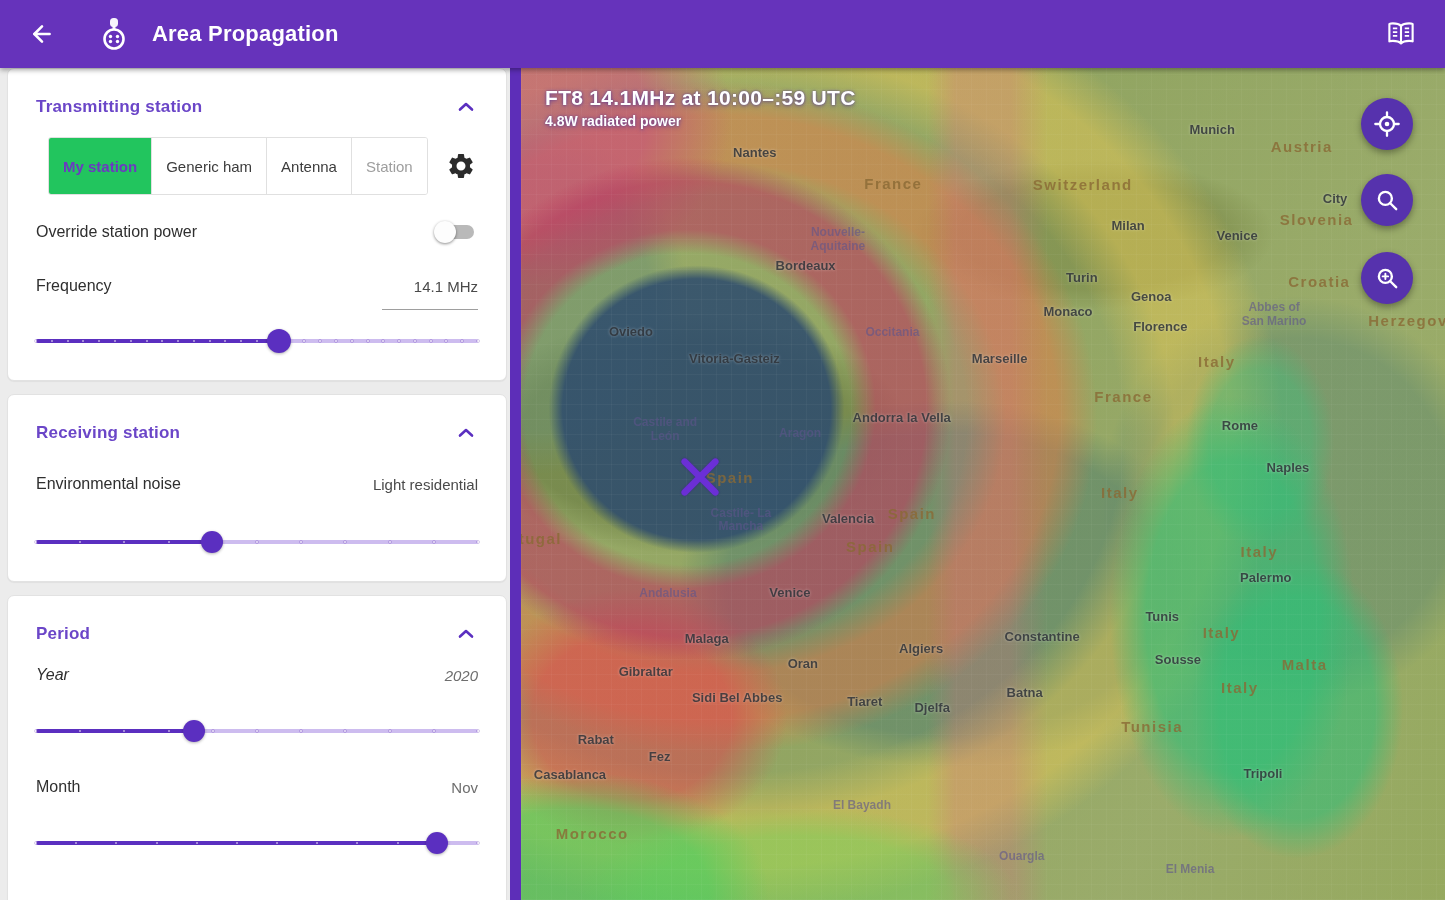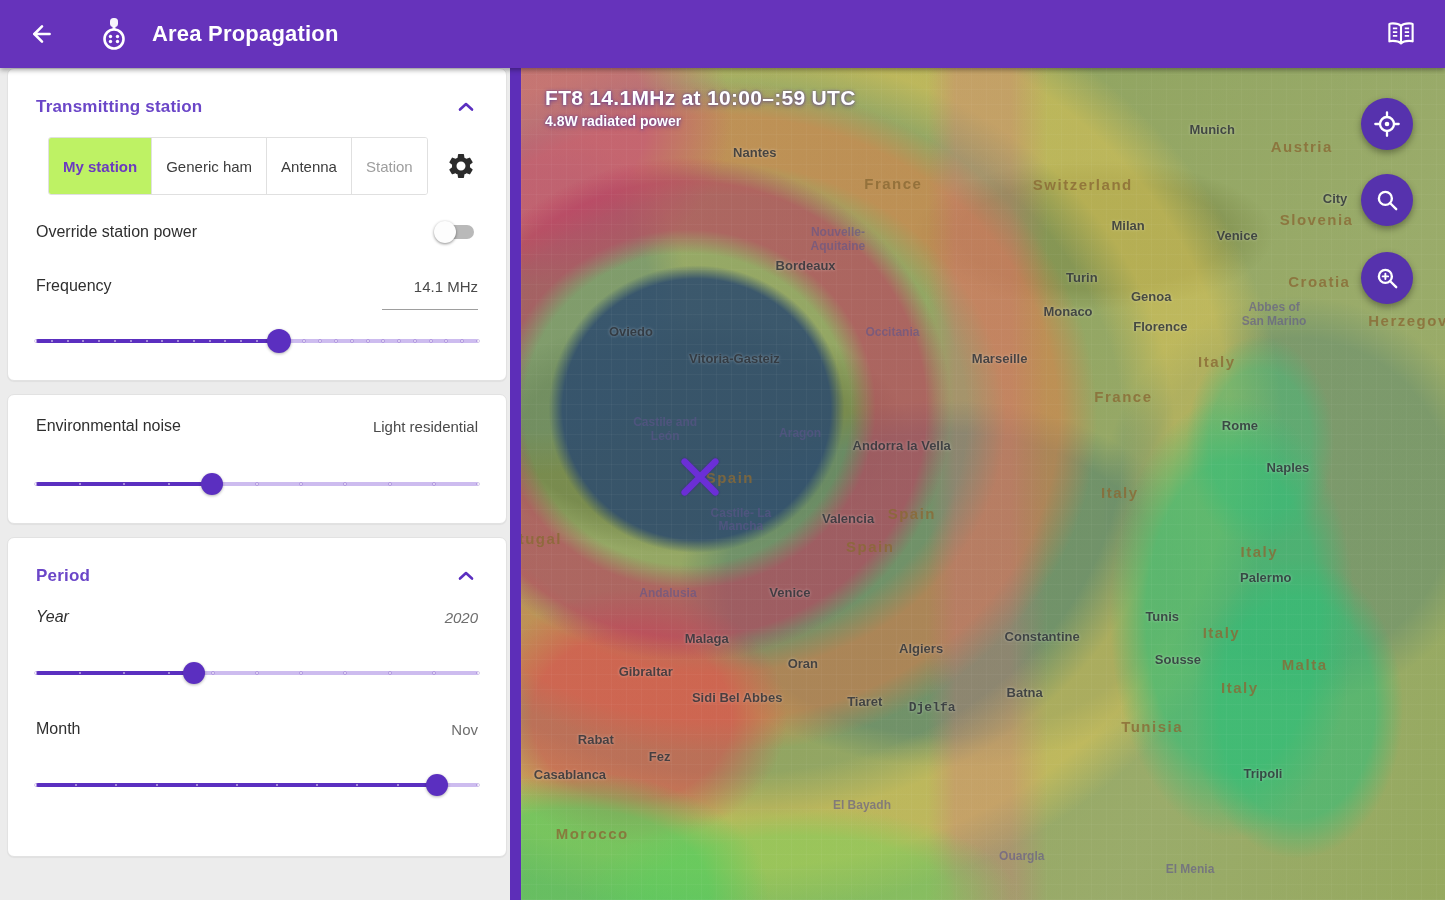--- a/index.html
+++ b/index.html
@@ -26,21 +26,21 @@
   .card-header { display:flex; align-items:center; justify-content:space-between; padding:26px 4px 8px 4px; }
   .card-title { color:#6b46c8; font-size:17px; font-weight:bold; letter-spacing:.2px; }
   .chev { width:24px; height:24px; }
 
   
   .seg-row { display:flex; align-items:center; margin:10px 0 2px 16px; }
   .seg { display:flex; border:1px solid #e0e0e0; border-radius:3px; overflow:hidden; }
   .seg button { font-family:inherit; background:#fff; border:none; border-right:1px solid #e0e0e0;
                 font-size:15px; color:#3c3c3c; padding:0 14px; height:56px; cursor:pointer; white-space:nowrap; }
   .seg button:last-child { border-right:none; }
-  .seg button.selected { background:#bef264; color:#6b3ac0; font-weight:bold; }
+  .seg button.selected { background:#22c55e; color:#6b3ac0; font-weight:bold; }
   .seg button.dim { color:#9e9e9e; }
   .gear { margin-left:18px; cursor:pointer; display:flex; }
 
   .row { display:flex; align-items:center; justify-content:space-between; padding:4px 4px; }
   .row.override { margin-top:22px; }
   .row-label { font-size:16px; color:#2f2f2f; }
   .row-value { font-size:15px; color:#4a4a4a; }
   .freq-underline { height:1px; background:#9e9e9e; width:96px; margin:10px 4px 0 auto; }
 
   
@@ -218,20 +218,26 @@
               <i style="left: 89.2857%;"></i>
               <i style="left: 92.8571%;"></i>
               <i style="left: 96.4286%;"></i>
               <i style="left: 100%;"></i>
             </span>
           <span class="thumb" style="left: 55%;"></span>
         </div>
       </section>
 
       <section class="card">
+        <div class="card-header">
+          <span class="card-title">Receiving station</span>
+          <svg class="chev" viewBox="0 0 24 24" fill="none" stroke="#5b2fc0" stroke-width="2.6" stroke-linecap="round" stroke-linejoin="round">
+              <path d="M6 14.5l6-5.5 6 5.5"></path>
+            </svg>
+        </div>
         <div class="row" style="margin-top:18px;text-align:center;">
           <span class="row-label">Environmental noise</span>
           <span class="row-value">Light residential</span>
         </div>
         <div class="slider small-thumb" style="margin-top:28px;">
           <span class="track"></span>
             <span class="fill" style="width: 40%;"></span>
           <span class="ticks">
               <i style="left: 0%;"></i>
               <i style="left: 10%;"></i>
@@ -329,21 +335,21 @@
           <span class="map-label city" style="left: 59.2%; top: 29.2%;">Monaco</span>
           <span class="map-label city" style="left: 69.2%; top: 31%;">Florence</span>
           <span class="map-label region" style="left: 81.5%; top: 29.7%;">Abbes of San Marino</span>
           <span class="map-label country" style="left: 86.4%; top: 25.6%;">Croatia</span>
           <span class="map-label country" style="left: 96%; top: 30.3%;">Herzegov</span>
           <span class="map-label country" style="left: 75.3%; top: 35.2%;">Italy</span>
           <span class="map-label city" style="left: 51.8%; top: 34.9%;">Marseille</span>
           <span class="map-label region" style="left: 40.2%; top: 31.9%;">Occitania</span>
           <span class="map-label city" style="left: 11.9%; top: 31.6%;">Oviedo</span>
           <span class="map-label city" style="left: 23.1%; top: 34.9%;">Vitoria-Gasteiz</span>
-          <span class="map-label city" style="left: 41.2%; top: 42%; margin-top: 28px;">Andorra la Vella</span>
+          <span class="map-label city" style="left: 41.2%; top: 42%;">Andorra la Vella</span>
           <span class="map-label region" style="left: 30.2%; top: 44%;">Aragon</span>
           <span class="map-label region" style="left: 15.6%; top: 43.5%;">Castile and León</span>
           <span class="map-label country" style="left: 22.6%; top: 49.2%;">Spain</span>
           <span class="map-label country" style="left: 65.2%; top: 39.4%;">France</span>
           <span class="map-label city" style="left: 77.8%; top: 42.9%;">Rome</span>
           <span class="map-label city" style="left: 83%; top: 48%;">Naples</span>
           <span class="map-label country" style="left: 64.8%; top: 51%;">Italy</span>
           <span class="map-label country" style="left: 79.9%; top: 58%;">Italy</span>
           <span class="map-label city" style="left: 80.6%; top: 61.2%;">Palermo</span>
           <span class="map-label country" style="left: 0.5%; top: 56.5%;">Portugal</span>
@@ -358,21 +364,21 @@
           <span class="map-label city" style="left: 30.5%; top: 71.5%;">Oran</span>
           <span class="map-label city" style="left: 43.3%; top: 69.7%;">Algiers</span>
           <span class="map-label city" style="left: 56.4%; top: 68.3%;">Constantine</span>
           <span class="map-label city" style="left: 69.4%; top: 65.9%;">Tunis</span>
           <span class="map-label city" style="left: 71.1%; top: 71%;">Sousse</span>
           <span class="map-label country" style="left: 75.8%; top: 67.8%;">Italy</span>
           <span class="map-label country" style="left: 84.8%; top: 71.6%;">Malta</span>
           <span class="map-label country" style="left: 77.8%; top: 74.4%;">Italy</span>
           <span class="map-label city" style="left: 23.4%; top: 75.6%;">Sidi Bel Abbes</span>
           <span class="map-label city" style="left: 37.2%; top: 76.1%;">Tiaret</span>
-          <span class="map-label city" style="left: 44.5%; top: 76.8%; font-family: Liberation Mono, monospace;">Djelfa</span>
+          <span class="map-label city" style="left: 44.5%; top: 76.8%;">Djelfa</span>
           <span class="map-label city" style="left: 54.5%; top: 75%;">Batna</span>
           <span class="map-label country" style="left: 68.3%; top: 79.1%;">Tunisia</span>
           <span class="map-label city" style="left: 8.1%; top: 80.6%;">Rabat</span>
           <span class="map-label city" style="left: 15%; top: 82.7%;">Fez</span>
           <span class="map-label city" style="left: 5.3%; top: 84.9%;">Casablanca</span>
           <span class="map-label region" style="left: 36.9%; top: 88.7%;">El Bayadh</span>
           <span class="map-label city" style="left: 80.3%; top: 84.7%;">Tripoli</span>
           <span class="map-label country" style="left: 7.7%; top: 92%;">Morocco</span>
           <span class="map-label region" style="left: 54.2%; top: 94.8%;">Ouargla</span>
           <span class="map-label region" style="left: 72.4%; top: 96.4%;">El Menia</span>

